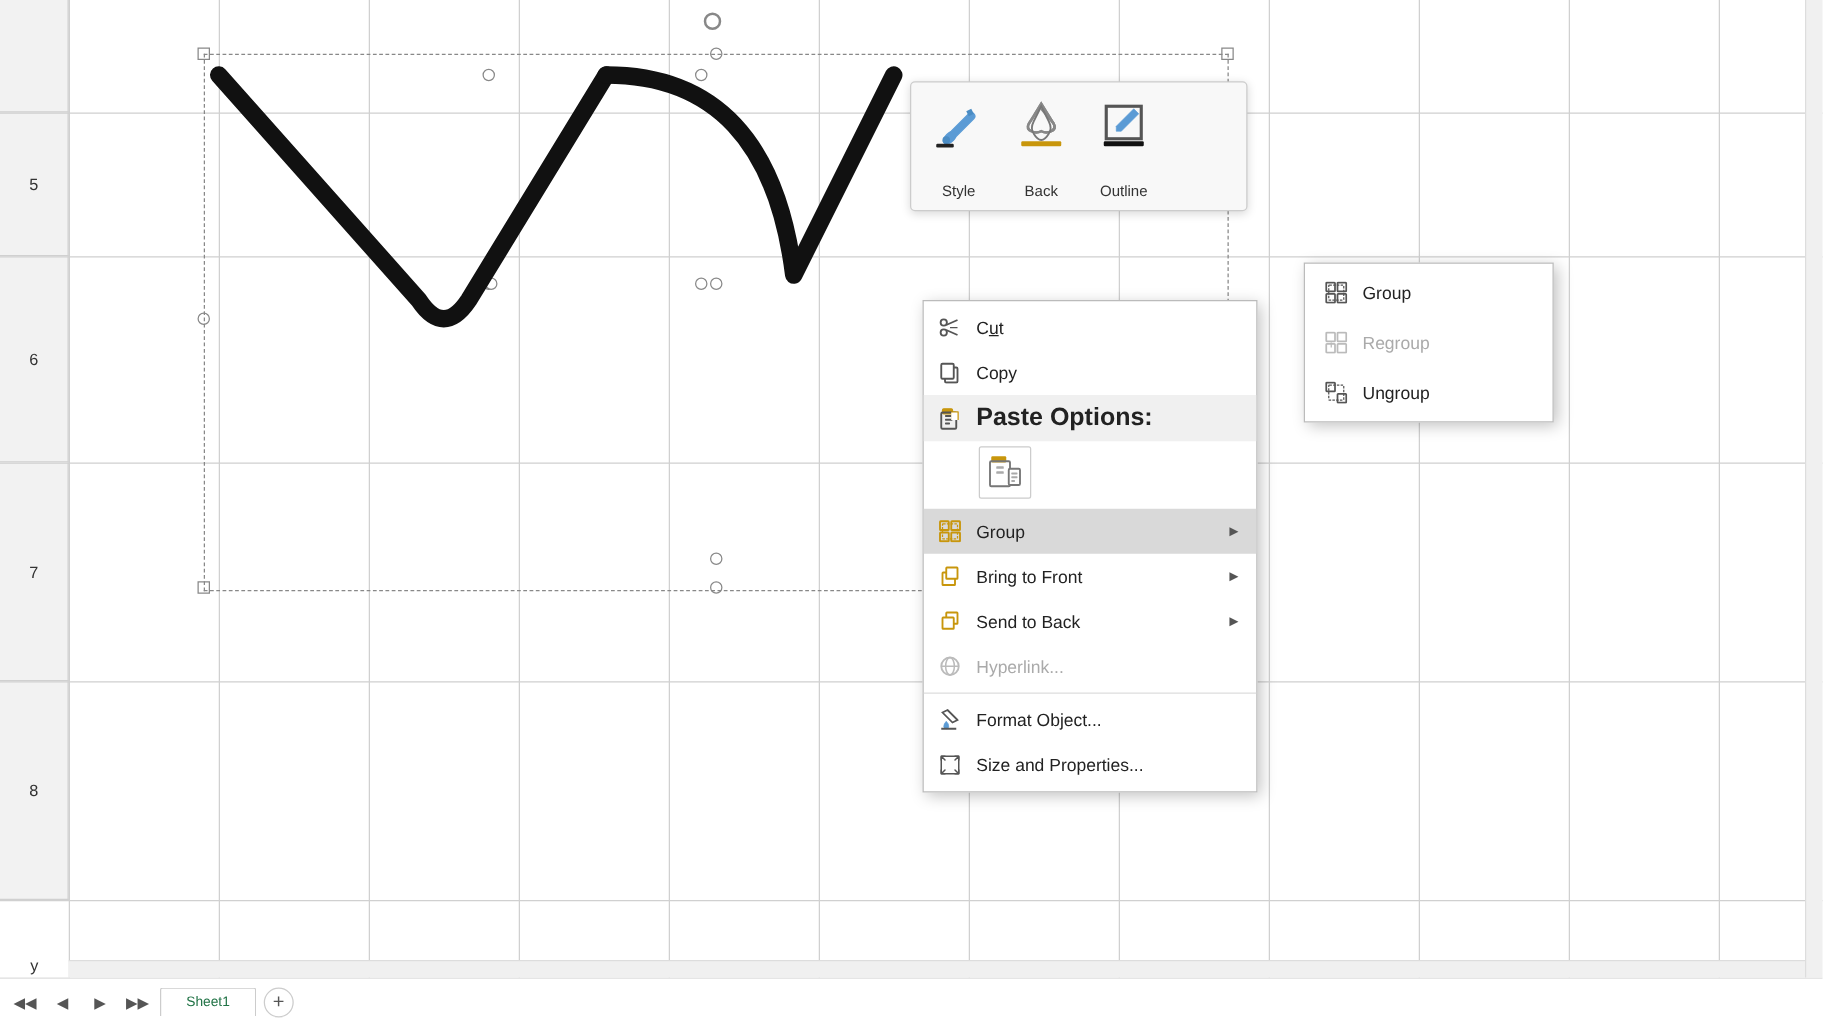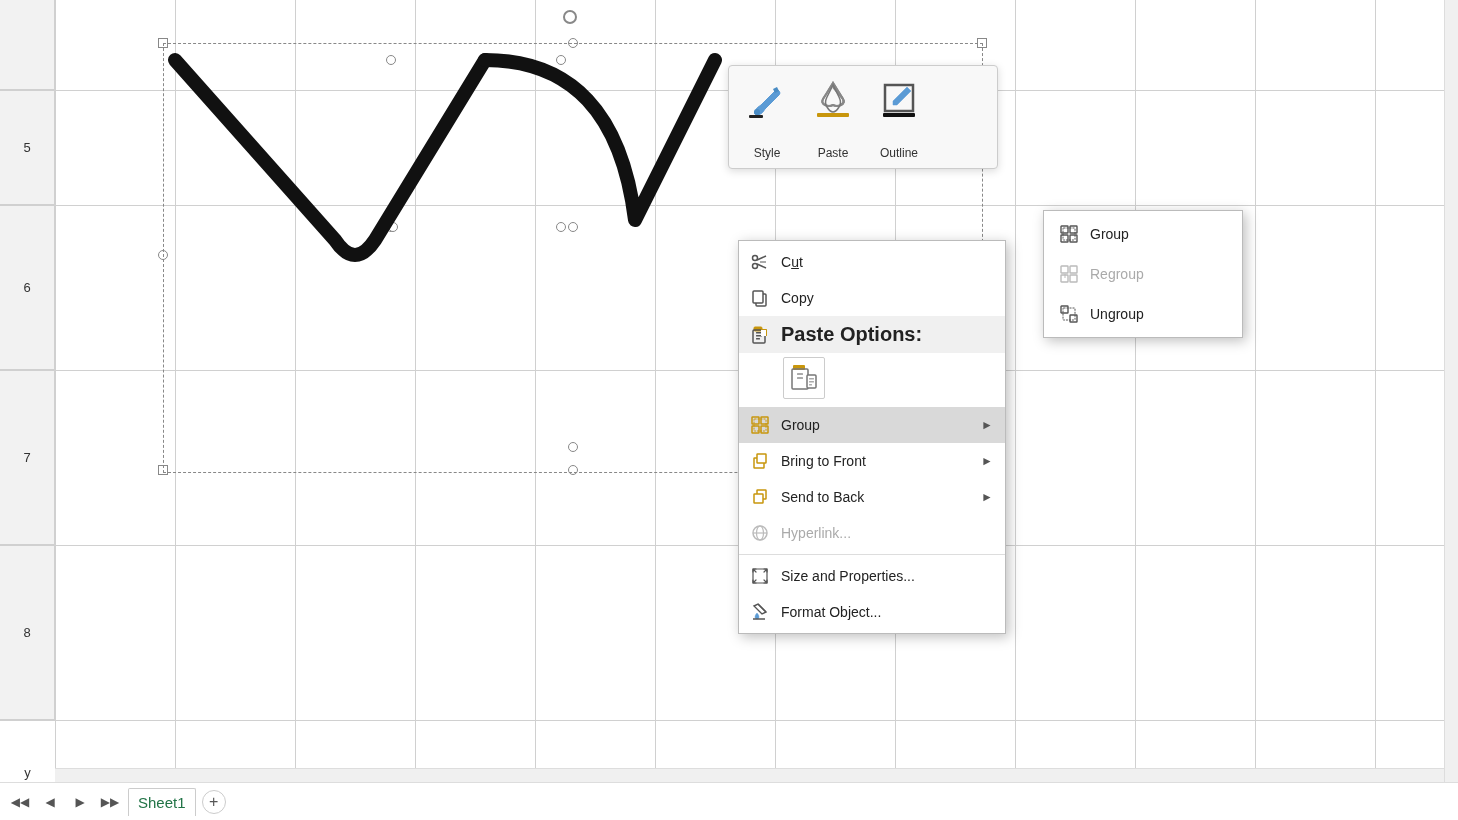--- a/index.html
+++ b/index.html
@@ -238,22 +238,22 @@
       height: 24px;
       display: flex;
       align-items: center;
       justify-content: center;
       cursor: pointer;
       color: #555;
       font-size: 12px;
     }
 
     .sheet-tab {
-      padding: 5px 9px;
-      font-size: 15px;
+      padding: 5px 20px;
+      font-size: 11px;
       color: #217346;
       border: 1px solid #ccc;
       border-bottom: none;
       border-top-left-radius: 2px;
       border-top-right-radius: 2px;
       background: #fff;
       cursor: pointer;
       font-weight: 500;
     }
 
@@ -405,21 +405,21 @@
       <div class="toolbar-icon">
         <svg width="40" height="40" viewBox="0 0 40 40">
           <path d="M20 4 L10 20 Q8 24 12 26 Q16 28 20 26 Q24 28 28 26 Q32 24 30 20Z" fill="none" stroke="#888" stroke-width="2"></path>
           <path d="M20 4 L14 14 L10 20 Q8 24 12 26 Q16 28 20 26 Q24 28 28 26 Q32 24 30 20Z" fill="none" stroke="#888" stroke-width="2"></path>
           <path d="M20 8 L30 20 Q32 24 28 26" fill="none" stroke="#888" stroke-width="2"></path>
           <rect x="4" y="34" width="32" height="4" rx="1" fill="#c8960c"></rect>
 
           <path d="M20 6 Q20 6 14 18 Q11 24 14 28 Q17 33 20 33 Q23 33 26 28 Q29 24 26 18Z" fill="none" stroke="#777" stroke-width="1.5"></path>
         </svg>
       </div>
-      <span class="toolbar-label">Paste</span>
+      <span class="toolbar-label">Back</span>
     </div>
     <div class="toolbar-item">
       <div class="toolbar-icon">
         <svg width="40" height="40" viewBox="0 0 40 40">
           <rect x="6" y="6" width="28" height="26" fill="none" stroke="#555" stroke-width="2.5"></rect>
           <rect x="4" y="34" width="32" height="4" rx="1" fill="#111"></rect>
 
           <path d="M28 8 L32 12 L18 26 L14 26 L14 22Z" fill="#5b9bd5" stroke="#5b9bd5" stroke-width="0.5"></path>
         </svg>
       </div>
@@ -529,41 +529,41 @@
       </div>
       <span>Hyperlink...</span>
     </div>
 
     <div class="menu-separator"></div>
 
     <div class="menu-item">
       <div class="menu-icon">
         <svg width="18" height="18" viewBox="0 0 18 18">
 
+          <path d="M4 14 Q4 16 6 16 Q8 16 8 14 Q8 12 6 10 Q4 12 4 14Z" fill="#5b9bd5" stroke="#5b9bd5" stroke-width="0.5"></path>
+          <path d="M3 3 L7 1 L15 9 L11 11Z" fill="none" stroke="#555" stroke-width="1.4"></path>
+          <path d="M7 1 L15 9" stroke="#555" stroke-width="1.4"></path>
+          <line x1="2" y1="16" x2="14" y2="16" stroke="#555" stroke-width="1.5"></line>
+        </svg>
+      </div>
+      <span>Format Object...</span>
+    </div>
+
+    <div class="menu-item">
+      <div class="menu-icon">
+        <svg width="18" height="18" viewBox="0 0 18 18">
+
           <rect x="2" y="2" width="14" height="14" fill="none" stroke="#555" stroke-width="1.2" rx="0.5"></rect>
           <path d="M5 5 L2 2 M2 2 L5 2 M2 2 L2 5" stroke="#555" stroke-width="1.2" fill="none" stroke-linecap="round"></path>
           <path d="M13 5 L16 2 M16 2 L13 2 M16 2 L16 5" stroke="#555" stroke-width="1.2" fill="none" stroke-linecap="round"></path>
           <path d="M5 13 L2 16 M2 16 L5 16 M2 16 L2 13" stroke="#555" stroke-width="1.2" fill="none" stroke-linecap="round"></path>
           <path d="M13 13 L16 16 M16 16 L13 16 M16 16 L16 13" stroke="#555" stroke-width="1.2" fill="none" stroke-linecap="round"></path>
         </svg>
       </div>
       <span>Size and Properties...</span>
-    </div>
-
-    <div class="menu-item">
-      <div class="menu-icon">
-        <svg width="18" height="18" viewBox="0 0 18 18">
-
-          <path d="M4 14 Q4 16 6 16 Q8 16 8 14 Q8 12 6 10 Q4 12 4 14Z" fill="#5b9bd5" stroke="#5b9bd5" stroke-width="0.5"></path>
-          <path d="M3 3 L7 1 L15 9 L11 11Z" fill="none" stroke="#555" stroke-width="1.4"></path>
-          <path d="M7 1 L15 9" stroke="#555" stroke-width="1.4"></path>
-          <line x1="2" y1="16" x2="14" y2="16" stroke="#555" stroke-width="1.5"></line>
-        </svg>
-      </div>
-      <span>Format Object...</span>
     </div>
   </div>
 
   <div class="sub-menu">
 
     <div class="sub-menu-item">
       <div class="menu-icon">
         <svg width="18" height="18" viewBox="0 0 18 18">
           <rect x="1" y="1" width="7" height="7" fill="none" stroke="#555" stroke-width="1.4" rx="0.5"></rect>
           <rect x="10" y="1" width="7" height="7" fill="none" stroke="#555" stroke-width="1.4" rx="0.5"></rect>

